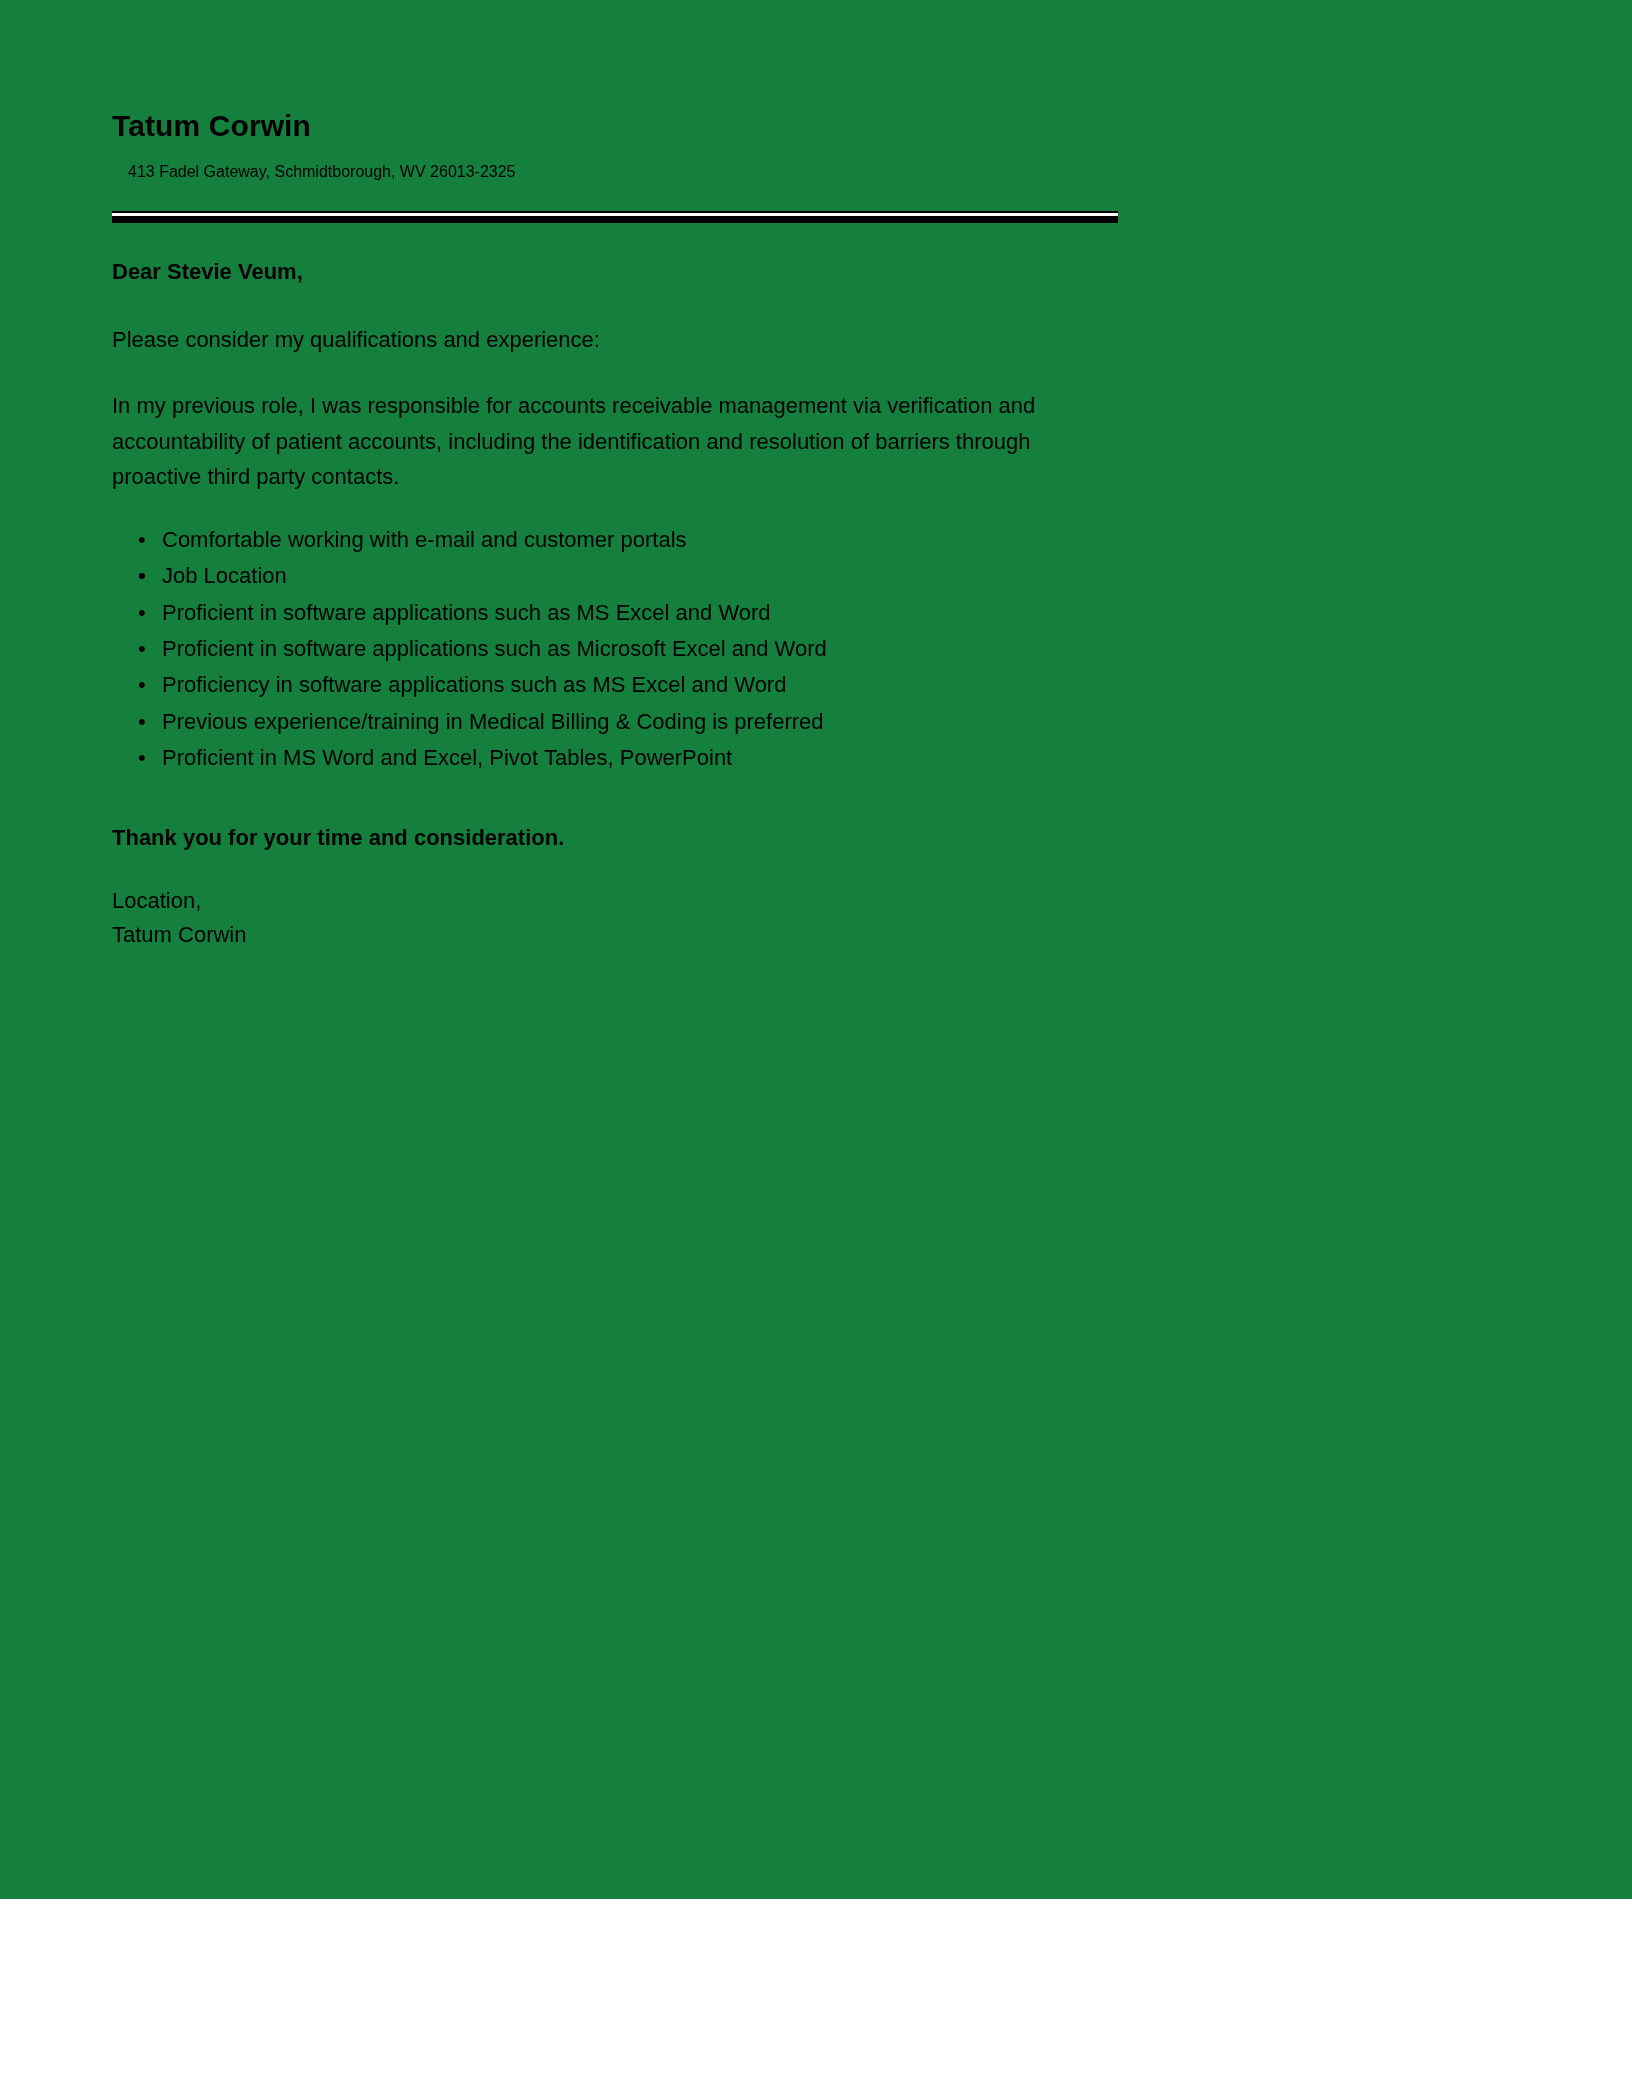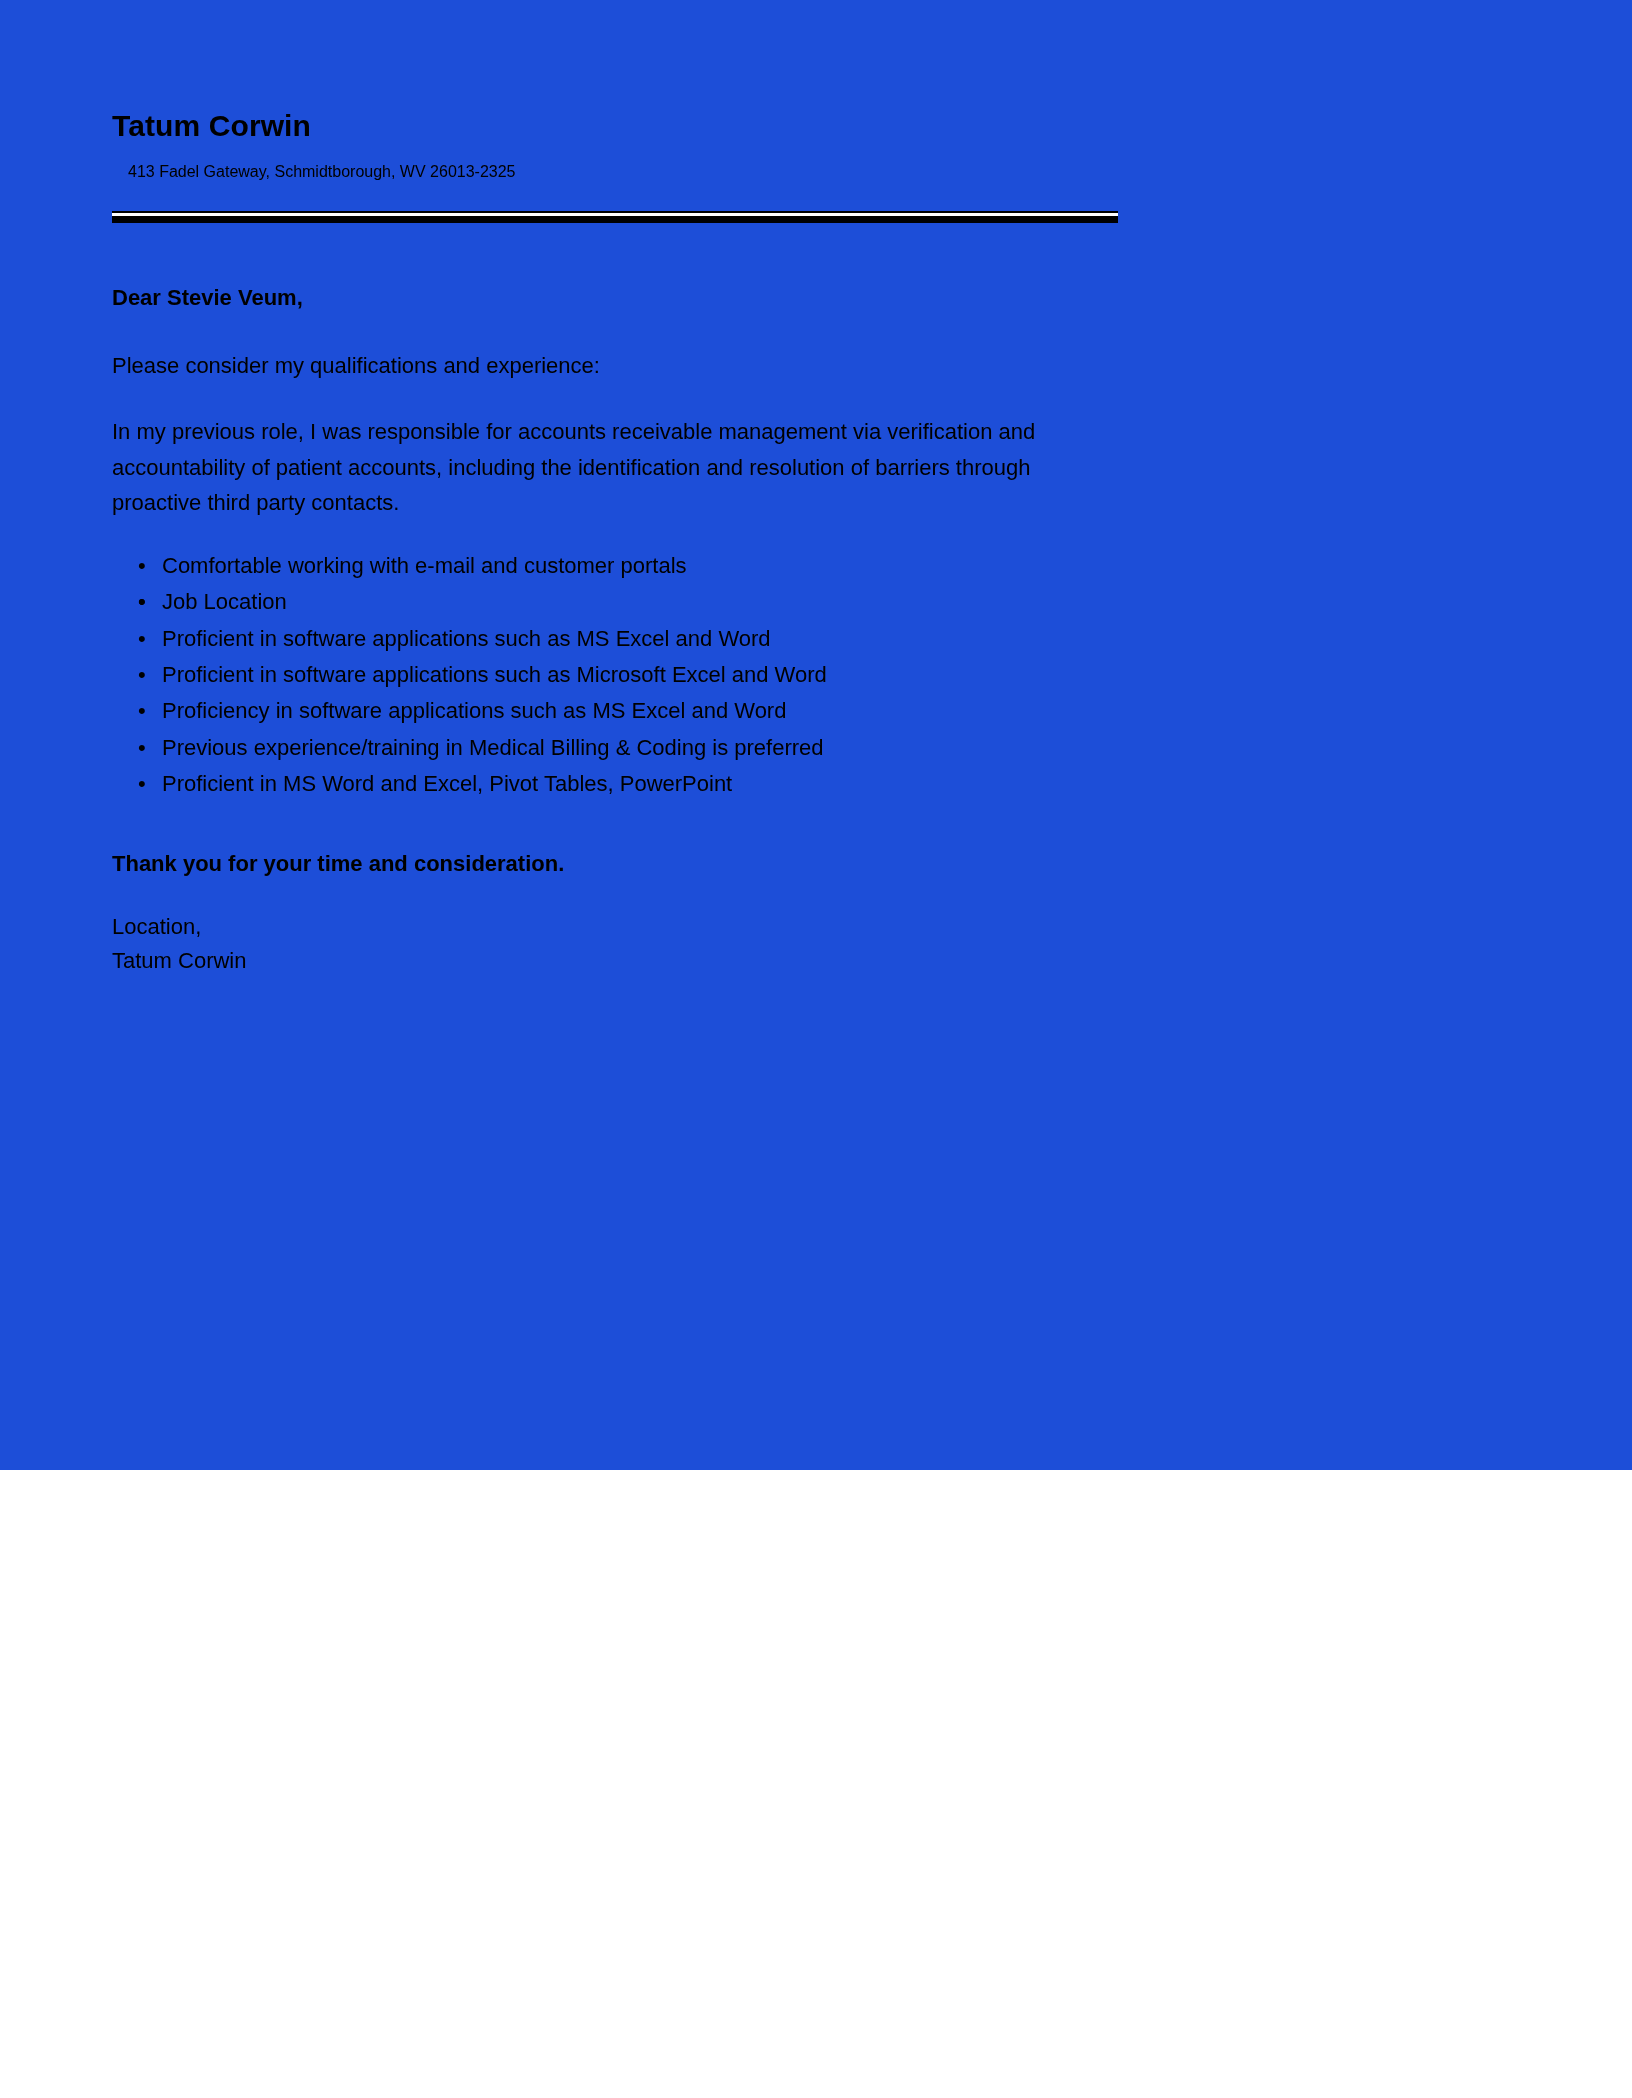--- a/index.html
+++ b/index.html
@@ -3,22 +3,22 @@
 <meta charset="utf-8">
 <style>
   html, body {
     margin: 0;
     padding: 0;
     background: #ffffff;
   }
   .page {
     position: relative;
     width: 1632px;
-    height: 1470px;
-    background: #1d4ed8;
+    height: 1899px;
+    background: #15803d;
     font-family: "Liberation Sans", sans-serif;
     color: #000000;
     overflow: hidden;
   }
   .content {
     position: absolute;
     left: 112px;
     top: 0;
     width: 1008px;
   }
@@ -54,21 +54,21 @@
     height: 3px;
     background: #ffffff;
   }
   .divider .rule-thick {
     height: 7px;
     background: #000000;
   }
 
   
   .body-area {
-    padding-top: 58px;
+    padding-top: 32px;
   }
   .salutation {
     font-size: 22px;
     font-weight: bold;
     margin: 0 0 34px 0;
     line-height: 1.5;
   }
   .para {
     font-size: 22px;
     line-height: 1.62;

